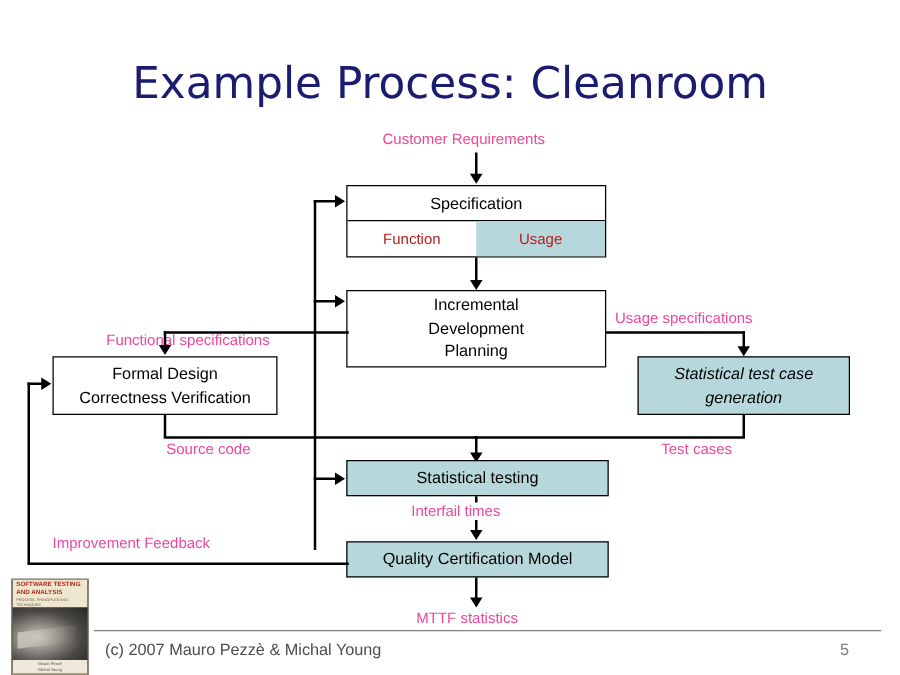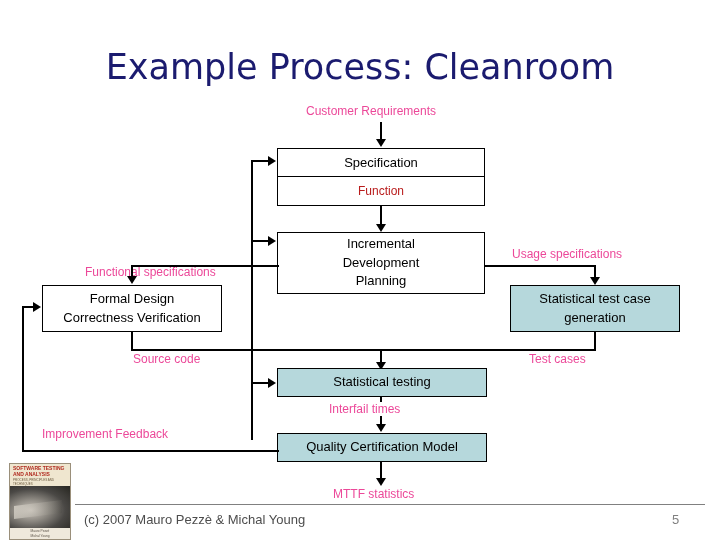--- a/index.html
+++ b/index.html
@@ -225,20 +225,21 @@
 
   <div class="label" style="left:306px; top:104px;">Customer Requirements</div>
 
   <div class="ln lnv" style="left:380px; top:122px; height:18px;"></div>
   <div class="arrow arrow-down" style="left:376px; top:139px;"></div>
 
   <div id="spec-box">
     <div id="spec-header">Specification</div>
     <div id="spec-cells">
       <div class="spec-cell function">Function</div>
+      <div class="spec-cell usage">Usage</div>
     </div>
   </div>
 
   <div class="ln lnv" style="left:380px; top:206px; height:20px;"></div>
   <div class="arrow arrow-down" style="left:376px; top:224px;"></div>
 
   <div class="node plain" style="left:277px; top:232px; width:208px; height:62px;">
     <span style="white-space:pre-line;">Incremental
 Development
 Planning</span>
@@ -255,27 +256,27 @@
   <div class="label" style="left:85px; top:247px;margin-top:18px;">Functional specifications</div>
   <div class="ln lnh" style="left:131px; top:265px; width:148px;"></div>
   <div class="ln lnv" style="left:131px; top:265px; height:12px;"></div>
   <div class="arrow arrow-down" style="left:127px; top:276px;"></div>
 
   <div class="node plain" style="left:42px; top:285px; width:180px; height:47px; flex-direction:column;">
     <span style="white-space:pre-line;">Formal Design
 Correctness Verification</span>
   </div>
 
-  <div class="label" style="left:512px; top:247px;">Usage specifications</div>
+  <div class="label" style="left:492px; top:247px;">Usage specifications</div>
   <div class="ln lnh" style="left:484px; top:265px; width:112px;"></div>
   <div class="ln lnv" style="left:594px; top:265px; height:13px;"></div>
   <div class="arrow arrow-down" style="left:590px; top:277px;"></div>
 
   <div class="node tinted" style="left:510px; top:285px; width:170px; height:47px;">
-    <span style="white-space:pre-line;">Statistical test case
+    <span style="white-space:pre-line;font-style:italic;">Statistical test case
 generation</span>
   </div>
 
   <div class="ln lnv" style="left:131px; top:332px; height:18px;"></div>
   <div class="ln lnh" style="left:131px; top:349px; width:250px;"></div>
   <div class="label" style="left:133px; top:352px;">Source code</div>
 
   <div class="ln lnv" style="left:594px; top:332px; height:18px;"></div>
   <div class="ln lnh" style="left:380px; top:349px; width:216px;"></div>
   <div class="label" style="left:529px; top:352px;">Test cases</div>

